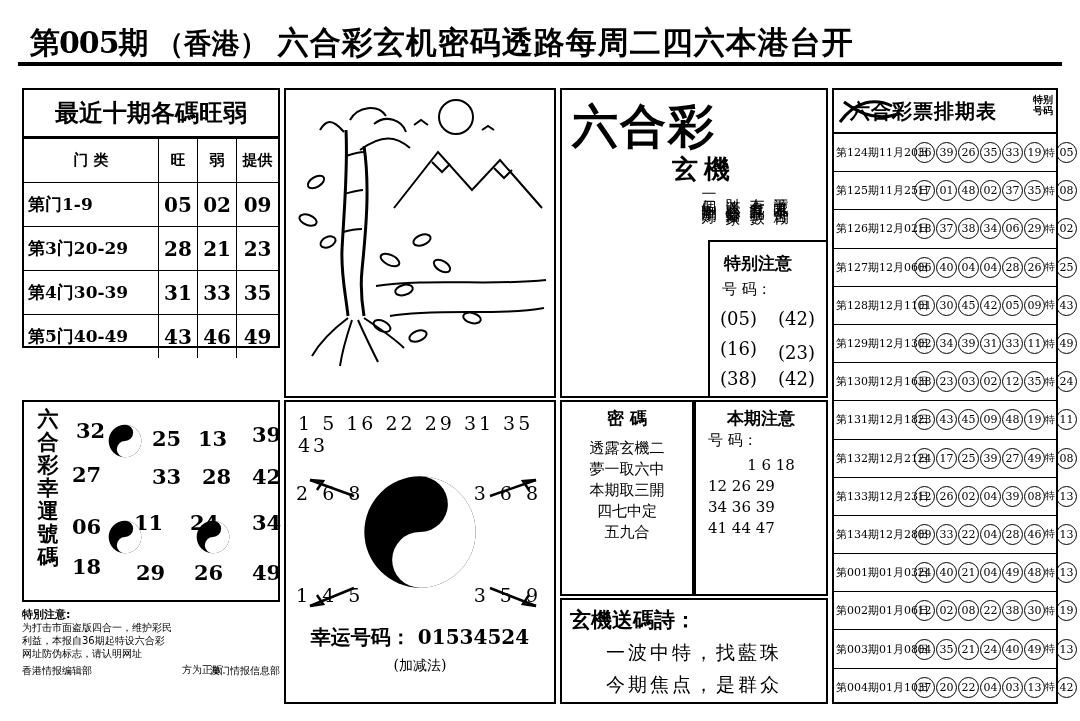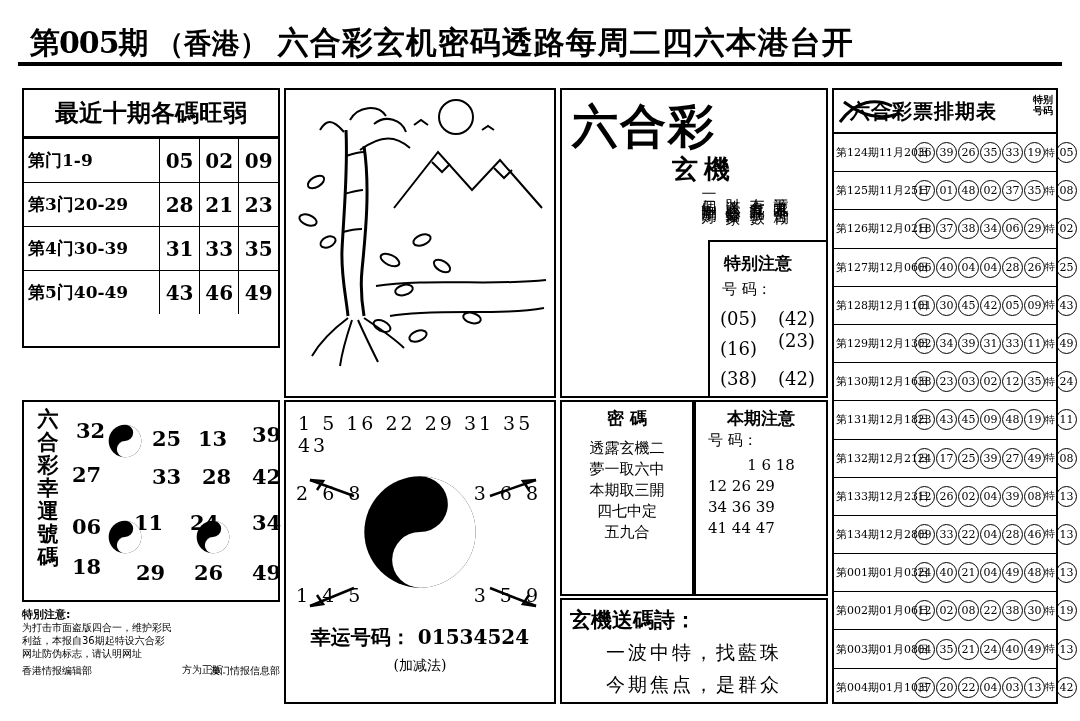--- a/index.html
+++ b/index.html
@@ -91,20 +91,26 @@
     <div class="hdr-text">
       <span class="hdr-issue">第005期</span><span class="hdr-hk">（香港）</span><span class="hdr-main">六合彩玄机密码透路每周二四六本港台开</span>
     </div>
     <div class="hdr-line"></div>
   </div>
 
   <div class="box" id="tbl-hotcold">
     <div class="title">最近十期各碼旺弱</div>
     <table>
       <tbody>
+          <tr>
+        <th>门 类</th>
+        <th>旺</th>
+        <th>弱</th>
+        <th>提供</th>
+      </tr>
       <tr>
         <td class="rowlab">第门1-9</td>
         <td class="num">05</td>
         <td class="num">02</td>
         <td class="num">09</td>
       </tr>
       <tr>
         <td class="rowlab">第3门20-29</td>
         <td class="num">28</td>
         <td class="num">21</td>
@@ -269,21 +275,21 @@
     <div class="poem" style="right:36px;top:96px;height:120px;">該五吼五不含糊</div>
 
     <div class="sep-line" style="left:146px;top:150px;width:118px;height:2px;"></div>
     <div class="sep-line" style="left:146px;top:150px;width:2px;height:156px;"></div>
 
     <div class="sp-title" style="left:162px;top:162px;">特别注意</div>
     <div class="sp-num" style="left:160px;top:190px;font-size:15px;">号 码：</div>
     <div class="sp-num" style="left:158px;top:218px;">(05)</div>
     <div class="sp-num" style="left:216px;top:218px;">(42)</div>
     <div class="sp-num" style="left:158px;top:248px;">(16)</div>
-    <div class="sp-num" style="left:216px;top:240px;">(23)</div>
+    <div class="sp-num" style="left:216px;top:252px;">(23)</div>
     <div class="sp-num" style="left:158px;top:278px;">(38)</div>
     <div class="sp-num" style="left:216px;top:278px;">(42)</div>
   </div>
 
   <div class="box" id="box-mima">
     <div class="cbox-title">密 碼</div>
     <div class="cbox-line" style="margin-top:8px;">透露玄機二</div>
     <div class="cbox-line">夢一取六中</div>
     <div class="cbox-line">本期取三開</div>
     <div class="cbox-line">四七中定</div>

